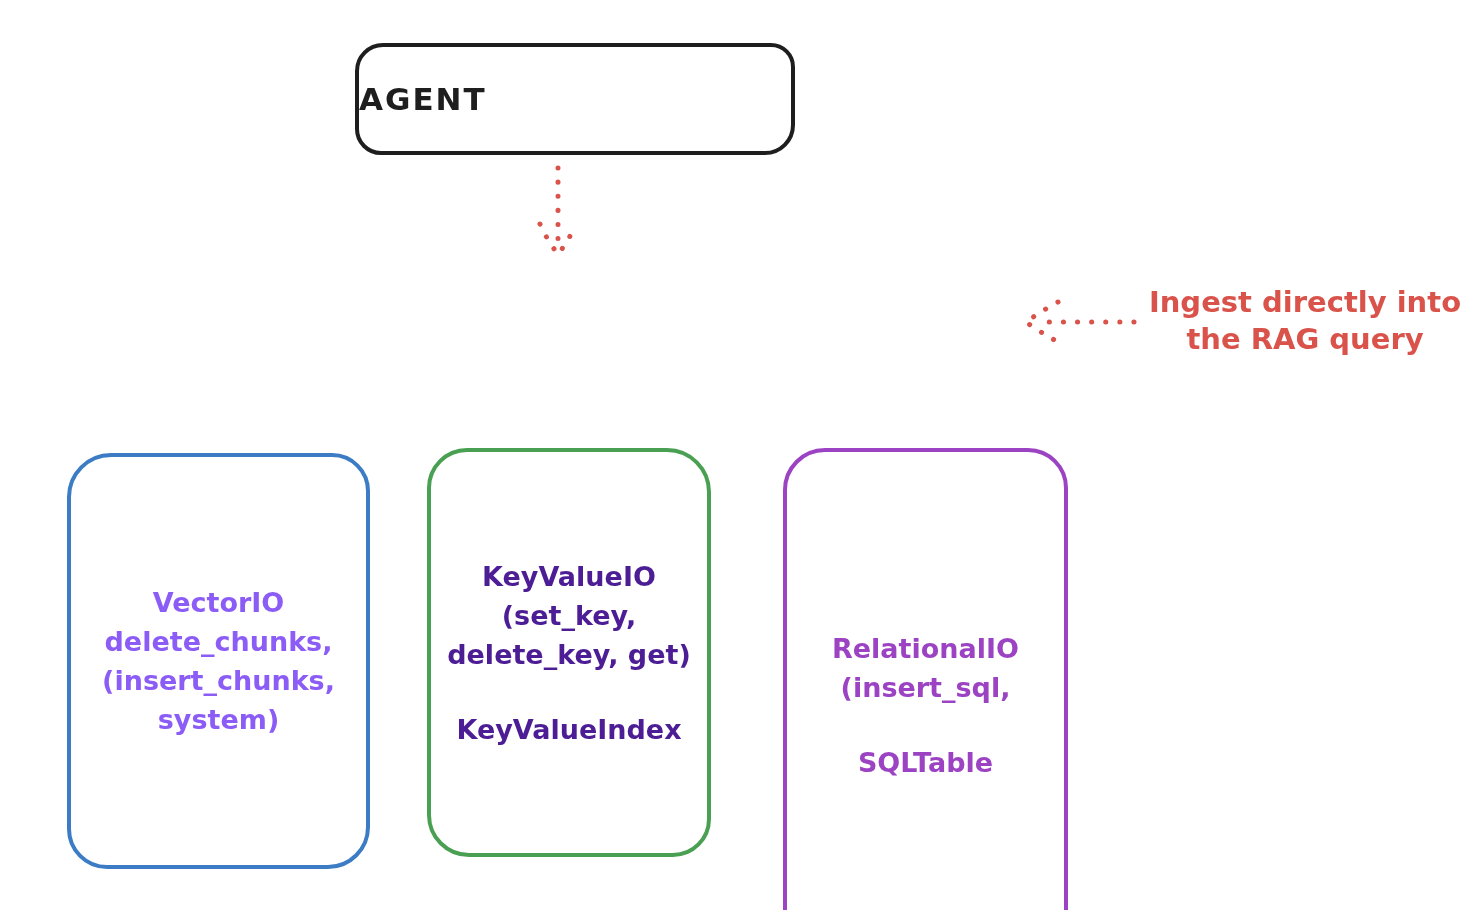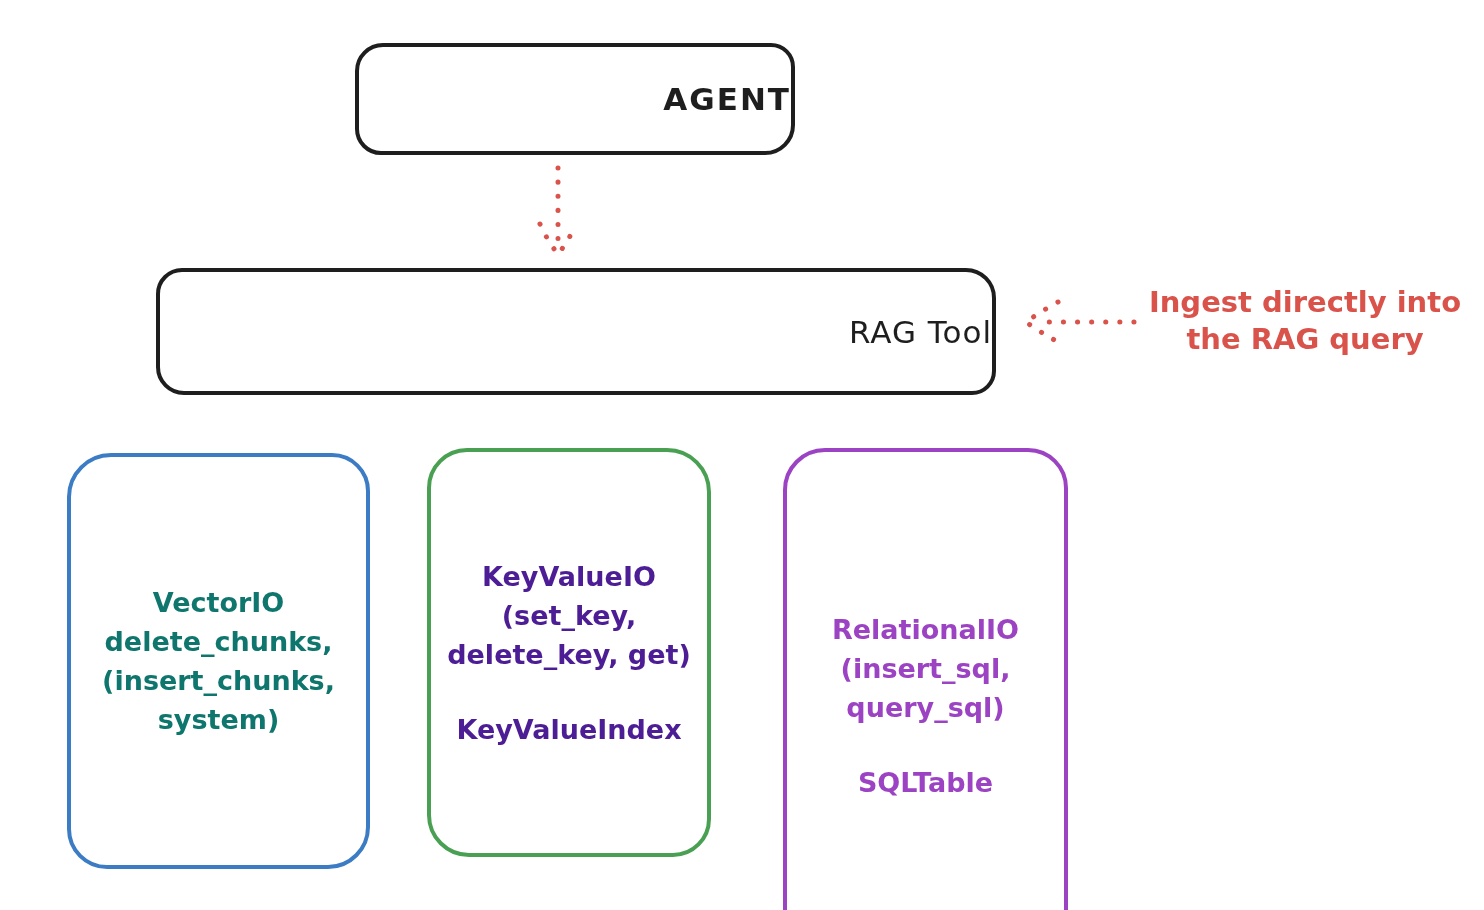--- a/index.html
+++ b/index.html
@@ -16,24 +16,23 @@
     font-family: "DejaVu Sans", "Liberation Sans", sans-serif;
   }
 
   
   .node {
     position: absolute;
     border: 4px solid #1e1e1e;
     background: #ffffff;
     display: flex;
     align-items: center;
-    justify-content: flex-end;
+    justify-content: flex-start;
     box-sizing: border-box;
     color: #1e1e1e;
-    padding-left: 19px;
   }
   .node-agent {
     left: 355px; top: 43px;
     width: 440px; height: 112px;
     border-radius: 28px 24px 30px 26px;
   }
   .node-ragtool {
     left: 156px; top: 268px;
     width: 840px; height: 127px;
     border-radius: 26px 30px 24px 28px;
@@ -58,21 +57,21 @@
     font-size: 27px;
     font-weight: 600;
     line-height: 39px;
   }
   .io-box .io-index { margin-top: 36px; }
   .io-vector {
     left: 67px; top: 453px;
     width: 303px; height: 416px;
     border: 4px solid #3b7cc4;
     border-radius: 44px 38px 42px 40px;
-    color: #0f766e;
+    color: #8b5cf6;
   }
   .io-keyvalue {
     left: 427px; top: 448px;
     width: 284px; height: 409px;
     border: 4px solid #4aa052;
     border-radius: 40px 44px 38px 42px;
     color: #4c1d95;
   }
   .io-relational {
     left: 783px; top: 448px;
@@ -110,23 +109,20 @@
 </style>
 </head>
 <body>
 
 <div class="canvas">
 
   <div class="node node-agent">
     <span class="node-label">AGENT</span>
   </div>
 
-  <div class="node node-ragtool">
-    <span class="node-label">RAG Tool</span>
-  </div>
 
   <svg class="arrow-layer" width="1484" height="910" viewBox="0 0 1484 910">
 
     <g>
       <line class="dotted" x1="558" y1="168" x2="558" y2="244"></line>
       <path class="dotted" d="M540 224 Q548 242 558 254 Q568 242 576 224"></path>
     </g>
 
     <g>
       <line class="dotted" x1="1134" y1="322" x2="1044" y2="322"></line>
@@ -149,17 +145,16 @@
   <div class="io-box io-keyvalue">
     <div>KeyValueIO</div>
     <div>(set_key,</div>
     <div>delete_key, get)</div>
     <div class="io-index">KeyValueIndex</div>
   </div>
 
   <div class="io-box io-relational">
     <div>RelationalIO</div>
     <div>(insert_sql,</div>
-    <div>query_sql)</div>
     <div class="io-index">SQLTable</div>
   </div>
 
 </div>
 
 </body></html>

